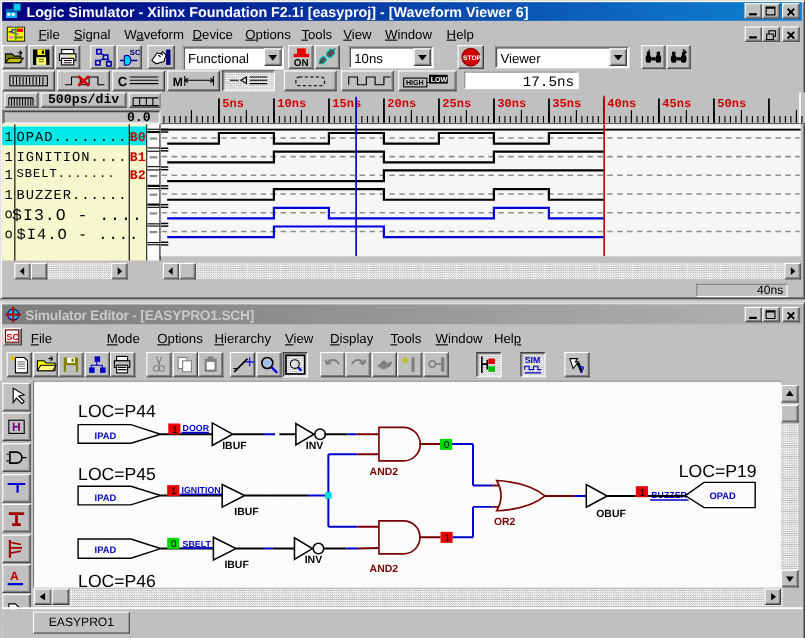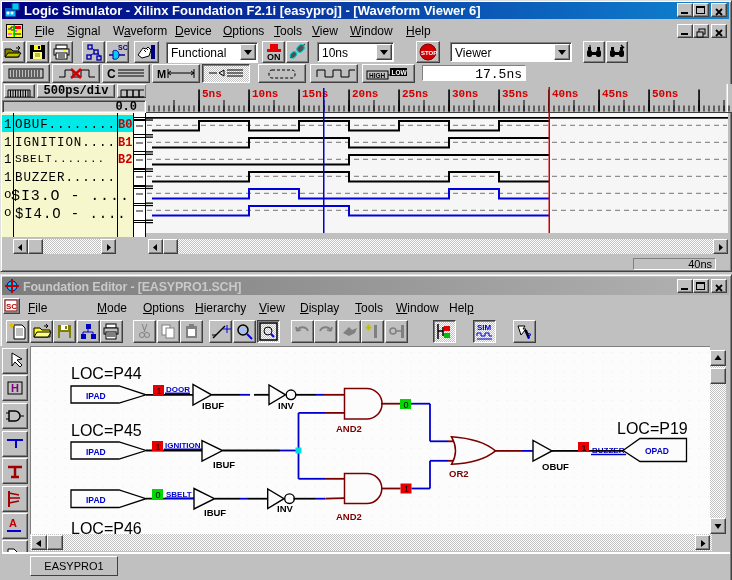--- a/index.html
+++ b/index.html
@@ -408,21 +408,21 @@
     </svg>
 </div>
 
 <div class="abs" style="left:2px;top:113px;width:131px;height:124px;background:#f7f7cd;"></div>
 <div class="abs" style="left:2px;top:115px;width:131px;height:17px;background:#00e9e9;"></div>
 <div class="abs" style="left:13px;top:113px;width:1px;height:124px;background:#000;"></div>
 <div class="abs" style="left:117px;top:113px;width:1px;height:124px;background:#000;"></div>
 <div class="abs" style="left:133px;top:113px;width:1px;height:124px;background:#000;"></div>
 <div id="names">
     <div class="abs mono" style="left:4px;top:118px;font-size:12.5px;">1</div>
-    <div class="abs mono" style="left:15px;top:118px;font-size:12.5px;letter-spacing:0.9px;">OBUF........</div>
+    <div class="abs mono" style="left:15px;top:118px;font-size:12.5px;letter-spacing:0.9px;">OPAD........</div>
     <div class="abs mono" style="left:118px;top:118px;font-size:12px;font-weight:bold;color:#cc0000;">B0</div>
     <div class="abs mono" style="left:4px;top:135.5px;font-size:12.5px;">1</div>
     <div class="abs mono" style="left:15px;top:135.5px;font-size:12.5px;letter-spacing:0.9px;">IGNITION....</div>
     <div class="abs mono" style="left:118px;top:135.5px;font-size:12px;font-weight:bold;color:#cc0000;">B1</div>
     <div class="abs mono" style="left:4px;top:153px;font-size:12.5px;">1</div>
     <div class="abs mono" style="left:15px;top:153px;font-size:11px;letter-spacing:0.9px;">SBELT.......</div>
     <div class="abs mono" style="left:118px;top:153px;font-size:12px;font-weight:bold;color:#cc0000;">B2</div>
     <div class="abs mono" style="left:4px;top:170.5px;font-size:12.5px;">1</div>
     <div class="abs mono" style="left:15px;top:170.5px;font-size:12.5px;letter-spacing:0.9px;">BUZZER......</div>
     <div class="abs mono" style="left:4px;top:188px;font-size:12.5px;">o</div>
@@ -511,21 +511,21 @@
 <div class="abs" style="left:633px;top:258px;width:83px;height:12px;border:1px solid;border-color:#808080 #fff #fff #808080;font-size:11px;text-align:right;padding-right:3px;line-height:10px;">40ns</div>
 
 <div class="abs raised" style="left:0;top:274px;width:732px;height:310px;"></div>
 <div class="abs" style="left:2px;top:277px;width:727px;height:18px;background:linear-gradient(to right,#7c7c7c,#b2b2b2);"></div>
 <div class="abs" style="left:4px;top:278px;width:16px;height:16px;">
 <svg width="16" height="16">
       <circle cx="8" cy="8" r="5" fill="#00c0ff" stroke="#000080"></circle>
       <path d="M1 8h14M8 1v14" stroke="#c00000" stroke-width="2"></path>
     </svg>
 </div>
-<div class="abs" style="left:23px;top:280px;font-size:12.5px;font-weight:bold;color:#c9c9c9;letter-spacing:-0.2px;">Foundation Editor - [EASYPRO1.SCH]</div>
+<div class="abs" style="left:23px;top:280px;font-size:12.5px;font-weight:bold;color:#c9c9c9;letter-spacing:-0.2px;">Simulator Editor - [EASYPRO1.SCH]</div>
 <div class="abs btn" style="left:677px;top:279px;width:16px;height:14px;">
     <div class="abs" style="left:3px;top:8px;width:7px;height:2px;background:#000;"></div>
   </div>
 <div class="abs btn" style="left:693px;top:279px;width:16px;height:14px;">
     <div class="abs" style="left:2px;top:2px;width:9px;height:8px;border:1px solid #000;border-top:2px solid #000;"></div>
   </div>
 <div class="abs btn" style="left:711px;top:279px;width:16px;height:14px;"><svg width="14" height="12">
       <path d="M4 3l6 6M10 3l-6 6" stroke="#000" stroke-width="1.8"></path>
     </svg></div>
 

